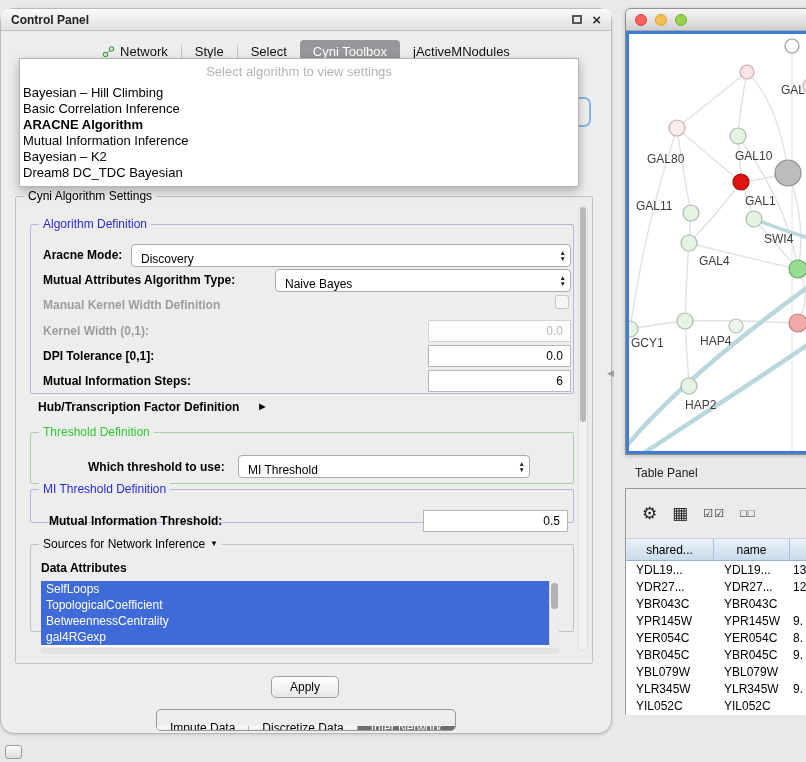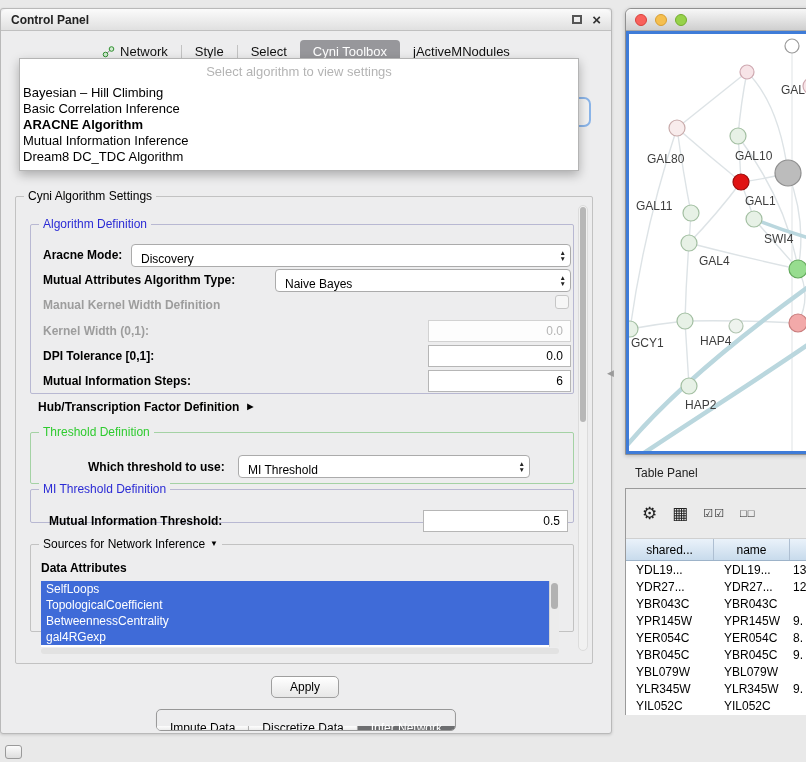--- a/index.html
+++ b/index.html
@@ -2,21 +2,21 @@
 <html><head>
 <meta charset="utf-8">
 <style>
   *{margin:0;padding:0;box-sizing:border-box;}
   html,body{width:806px;height:762px;}
   body{font-family:"Liberation Sans",sans-serif;background:#e9e9e9;}
   .screen{position:relative;width:806px;height:762px;overflow:hidden;background:#e9e9e9;}
 
   
   .control-panel{position:absolute;left:0;top:8px;width:612px;height:726px;background:#ededee;
-    border:1px solid #b9b9b9;border-radius:3px;box-shadow:0 1px 3px rgba(0,0,0,.15);}
+    border:1px solid #b9b9b9;border-radius:14px;box-shadow:0 1px 3px rgba(0,0,0,.15);}
   .cp-titlebar{position:absolute;left:0;top:0;right:0;height:22px;background:linear-gradient(#fbfbfb,#e0e0e0);
     border-bottom:1px solid #c0c0c0;border-radius:6px 6px 0 0;display:flex;align-items:center;padding:0 10px;}
   .cp-title{font-size:12px;font-weight:bold;color:#222;}
   .cp-winbtns{margin-left:auto;display:flex;align-items:center;gap:10px;}
   .winbtn-float{width:10px;height:9px;border:2px solid #555;}
   .winbtn-close{font-size:15px;font-weight:bold;color:#333;line-height:1;}
 
   .cp-tabs{position:absolute;top:31px;left:0;right:0;display:flex;align-items:center;justify-content:center;font-size:13px;color:#111;}
   .cp-tab{display:flex;align-items:center;gap:5px;padding:4px 13px;white-space:nowrap;}
   .cp-tab.active{background:#97979b;color:#fff;border-radius:4px;}
@@ -52,21 +52,21 @@
     font-size:12px;padding:0 24px 0 9px;color:#000;}
   .combo .arrows{position:absolute;right:4px;top:0;bottom:0;display:flex;flex-direction:column;justify-content:center;
     line-height:5.5px;font-size:6.5px;color:#222;}
 
   .tfield{position:absolute;background:#fff;border:1px solid #b6b6b6;font-size:12px;display:flex;align-items:center;
     justify-content:flex-end;padding:0 7px;color:#000;}
   .tfield.disabled{color:#b5b5b5;border-color:#d2d2d2;background:#fdfdfd;}
 
   .checkbox{position:absolute;width:14px;height:14px;background:#f6f6f6;border:1px solid #c6c6c6;border-radius:3px;}
 
-  .hub-row{position:absolute;display:flex;align-items:center;gap:8px;font-size:12px;font-weight:bold;color:#000;}
+  .hub-row{position:absolute;display:flex;align-items:center;gap:20px;font-size:12px;font-weight:bold;color:#000;}
 
   .attr-list{position:absolute;left:10px;top:36px;width:508px;height:66px;overflow:hidden;background:#fff;}
   .attr-item{height:16px;line-height:16px;font-size:12px;padding-left:5px;white-space:nowrap;}
   .attr-item.selected{background:#3f6bd8;color:#fff;}
   .attr-scroll{position:absolute;left:518px;top:36px;width:10px;height:66px;background:#ececec;border-left:1px solid #d5d5d5;}
   .attr-scroll .thumb{position:absolute;left:1px;right:1px;top:2px;height:26px;border-radius:4px;background:#b2b2b2;}
   .attr-hscroll{position:absolute;left:10px;top:103px;width:518px;height:6px;background:#e2e2e2;border-radius:3px;}
 
   .v-scroll{position:absolute;right:4px;top:8px;width:10px;height:446px;background:#f1f1f1;border:1px solid #dcdcdc;border-radius:5px;}
   .v-scroll .thumb{position:absolute;left:1px;right:1px;top:1px;height:215px;background:#b7b7b7;border-radius:4px;}
@@ -155,21 +155,22 @@
 
     <div class="hidden-frag"></div>
 
     <div class="algo-dropdown">
       <div class="algo-placeholder">Select algorithm to view settings</div>
       <div>
           <div class="algo-option">Bayesian – Hill Climbing</div>
           <div class="algo-option">Basic Correlation Inference</div>
           <div class="algo-option bold">ARACNE Algorithm</div>
           <div class="algo-option">Mutual Information Inference</div>
-          <div class="algo-option">Dream8 DC_TDC Algorithm</div>
+          <div class="algo-option">Bayesian – K2</div>
+          <div class="algo-option">Dream8 DC_TDC Bayesian</div>
         </div>
     </div>
 
     <div class="group cyni-group">
       <span class="gtitle">Cyni Algorithm Settings</span>
 
       <div class="group algo-group">
         <span class="gtitle blue">Algorithm Definition</span>
 
         <span class="blabel" style="left:12px;top:23px;">Aracne Mode:</span>

